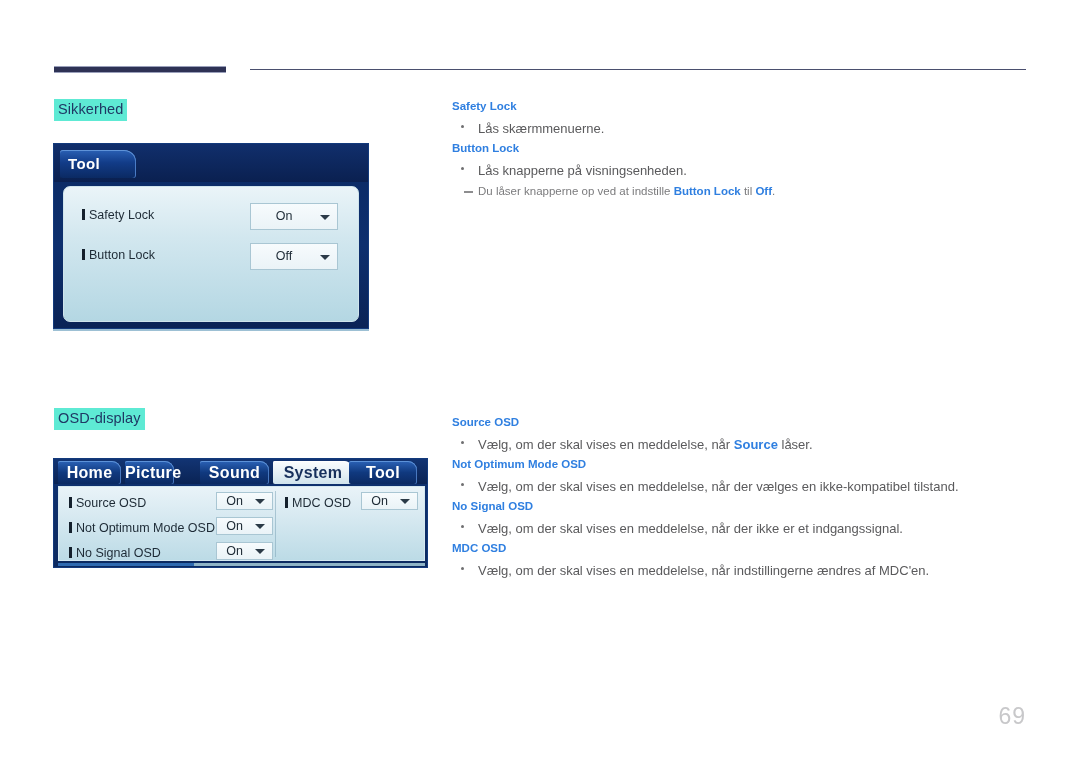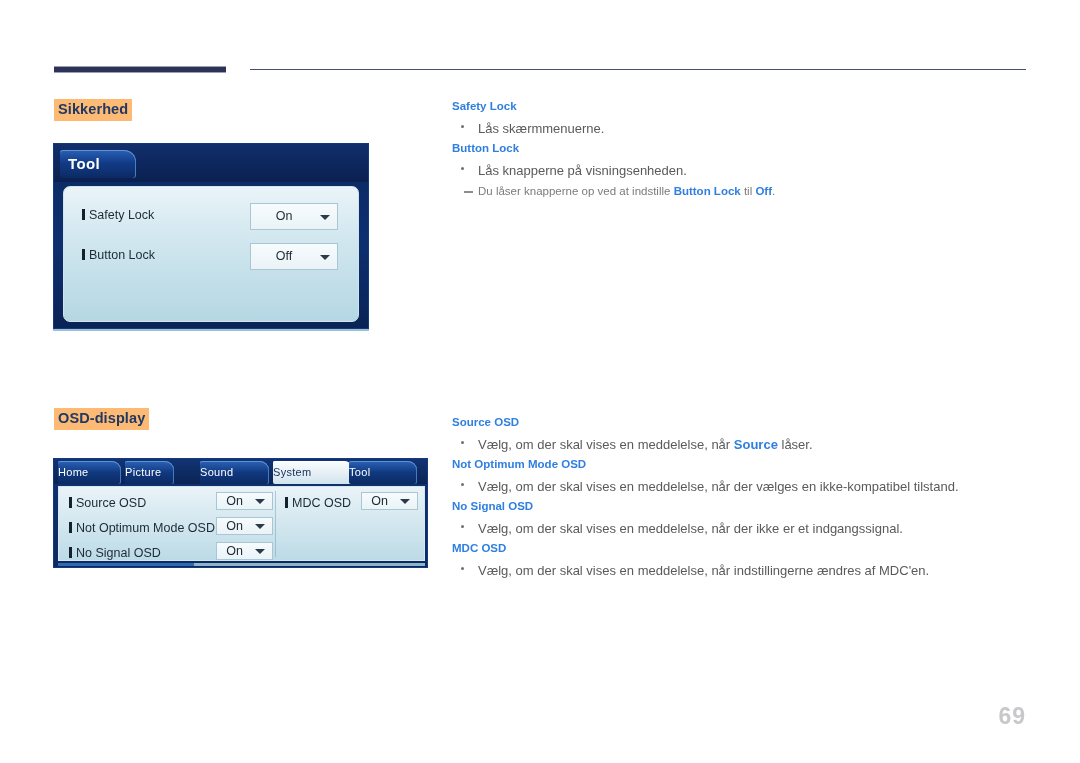--- a/index.html
+++ b/index.html
@@ -36,23 +36,23 @@
     position: absolute;
     left: 250px; top: 69px;
     width: 776px; height: 1px;
     background: #4a4f6e;
   }
 
   
   .sec-heading {
     position: absolute;
     font-size: 14.5px;
-    font-weight: bold;
+    font-weight: normal;
     color: #1f3864;
-    background: #fdba74;
+    background: #5eead4;
     padding: 2px 4px 3px 4px;
     line-height: 1.15;
     white-space: nowrap;
     letter-spacing: 0.1px;
   }
   #heading-sikkerhed { left: 54px; top: 99px; }
   #heading-osd       { left: 54px; top: 408px; }
 
   
   .osd-shot {
@@ -116,22 +116,23 @@
   #osd-dialog .tabbar {
     position: relative;
     height: 25px;
     background: linear-gradient(180deg, #123473 0%, #0a2354 100%);
   }
   #osd-dialog .tab {
     position: absolute;
     top: 2px;
     height: 23px;
     line-height: 23px;
-    font-size: 11px;
-    font-weight: normal;
+    font-size: 16px;
+    font-weight: bold;
+    text-align: center;
     border-radius: 2px 9px 2px 2px;
     box-sizing: border-box;
     letter-spacing: 0.3px;
   }
   #osd-dialog .tab.inactive {
     background: linear-gradient(180deg, #2b62b6 0%, #10397f 50%, #0b2a63 100%);
     box-shadow: inset 0 1px 0 #5d92d8, inset -1px 0 0 #4878c0;
     color: #ffffff;
   }
   #osd-dialog .tab.active {
@@ -258,21 +259,20 @@
   }
   .block { margin-bottom: 2px; }
 
   
   #page-number {
     position: absolute;
     right: 54px; top: 703px;
     font-size: 23px;
     color: #c8c8ca;
     letter-spacing: 1px;
-    font-weight: bold;
   }
 </style>
 </head>
 <body>
 
 <div class="header-rule">
   <div class="thick"></div>
   <div class="thin"></div>
 </div>
 

